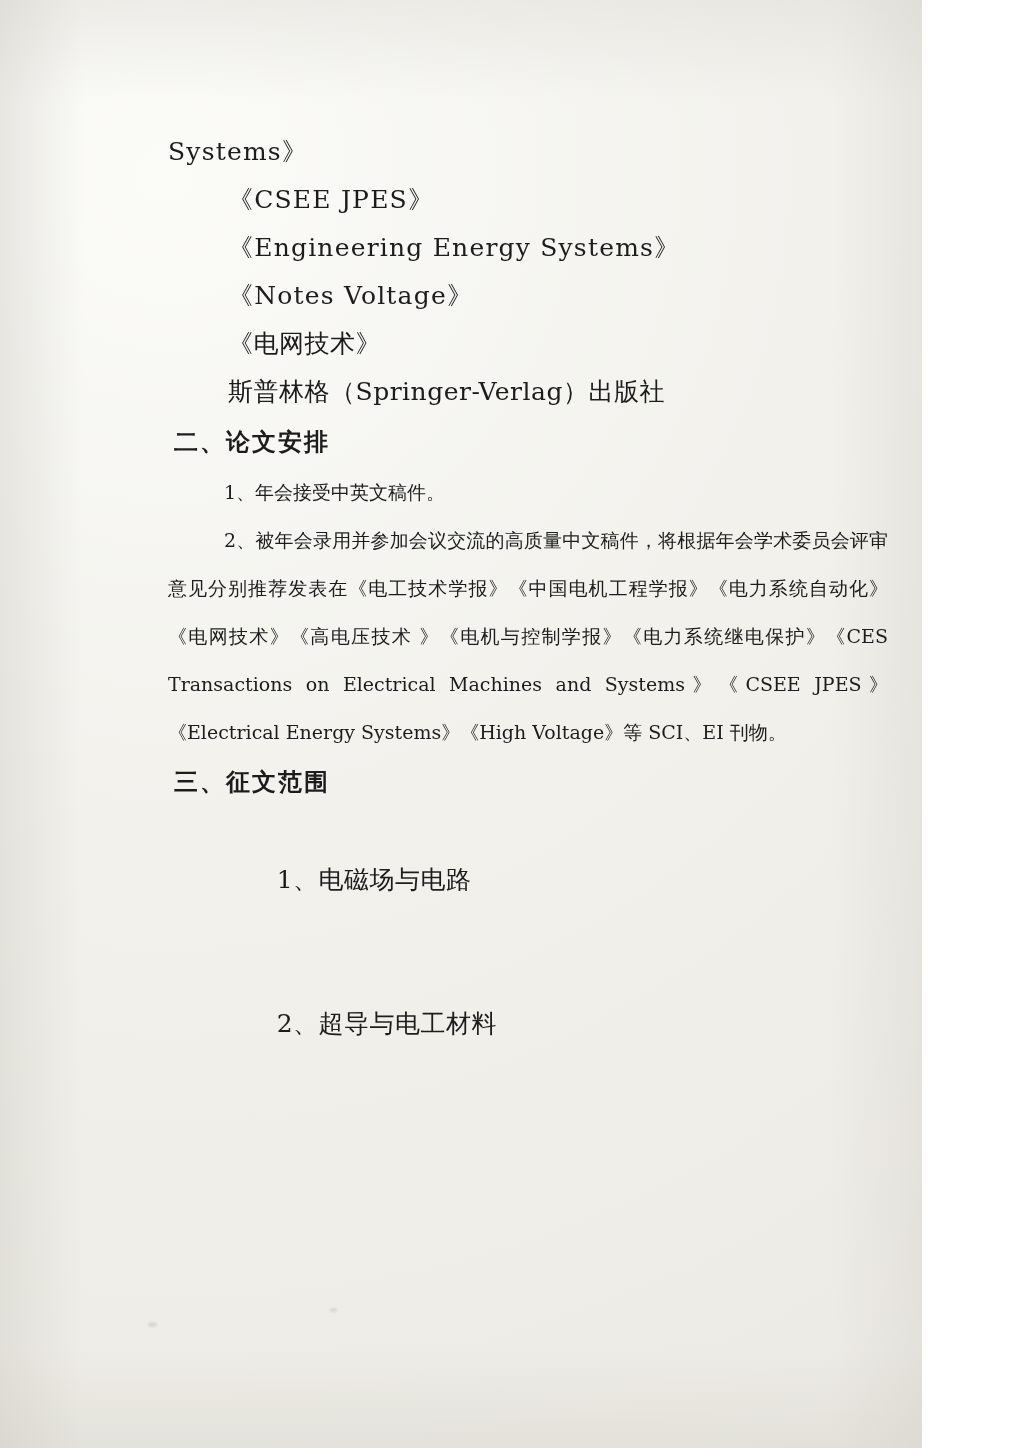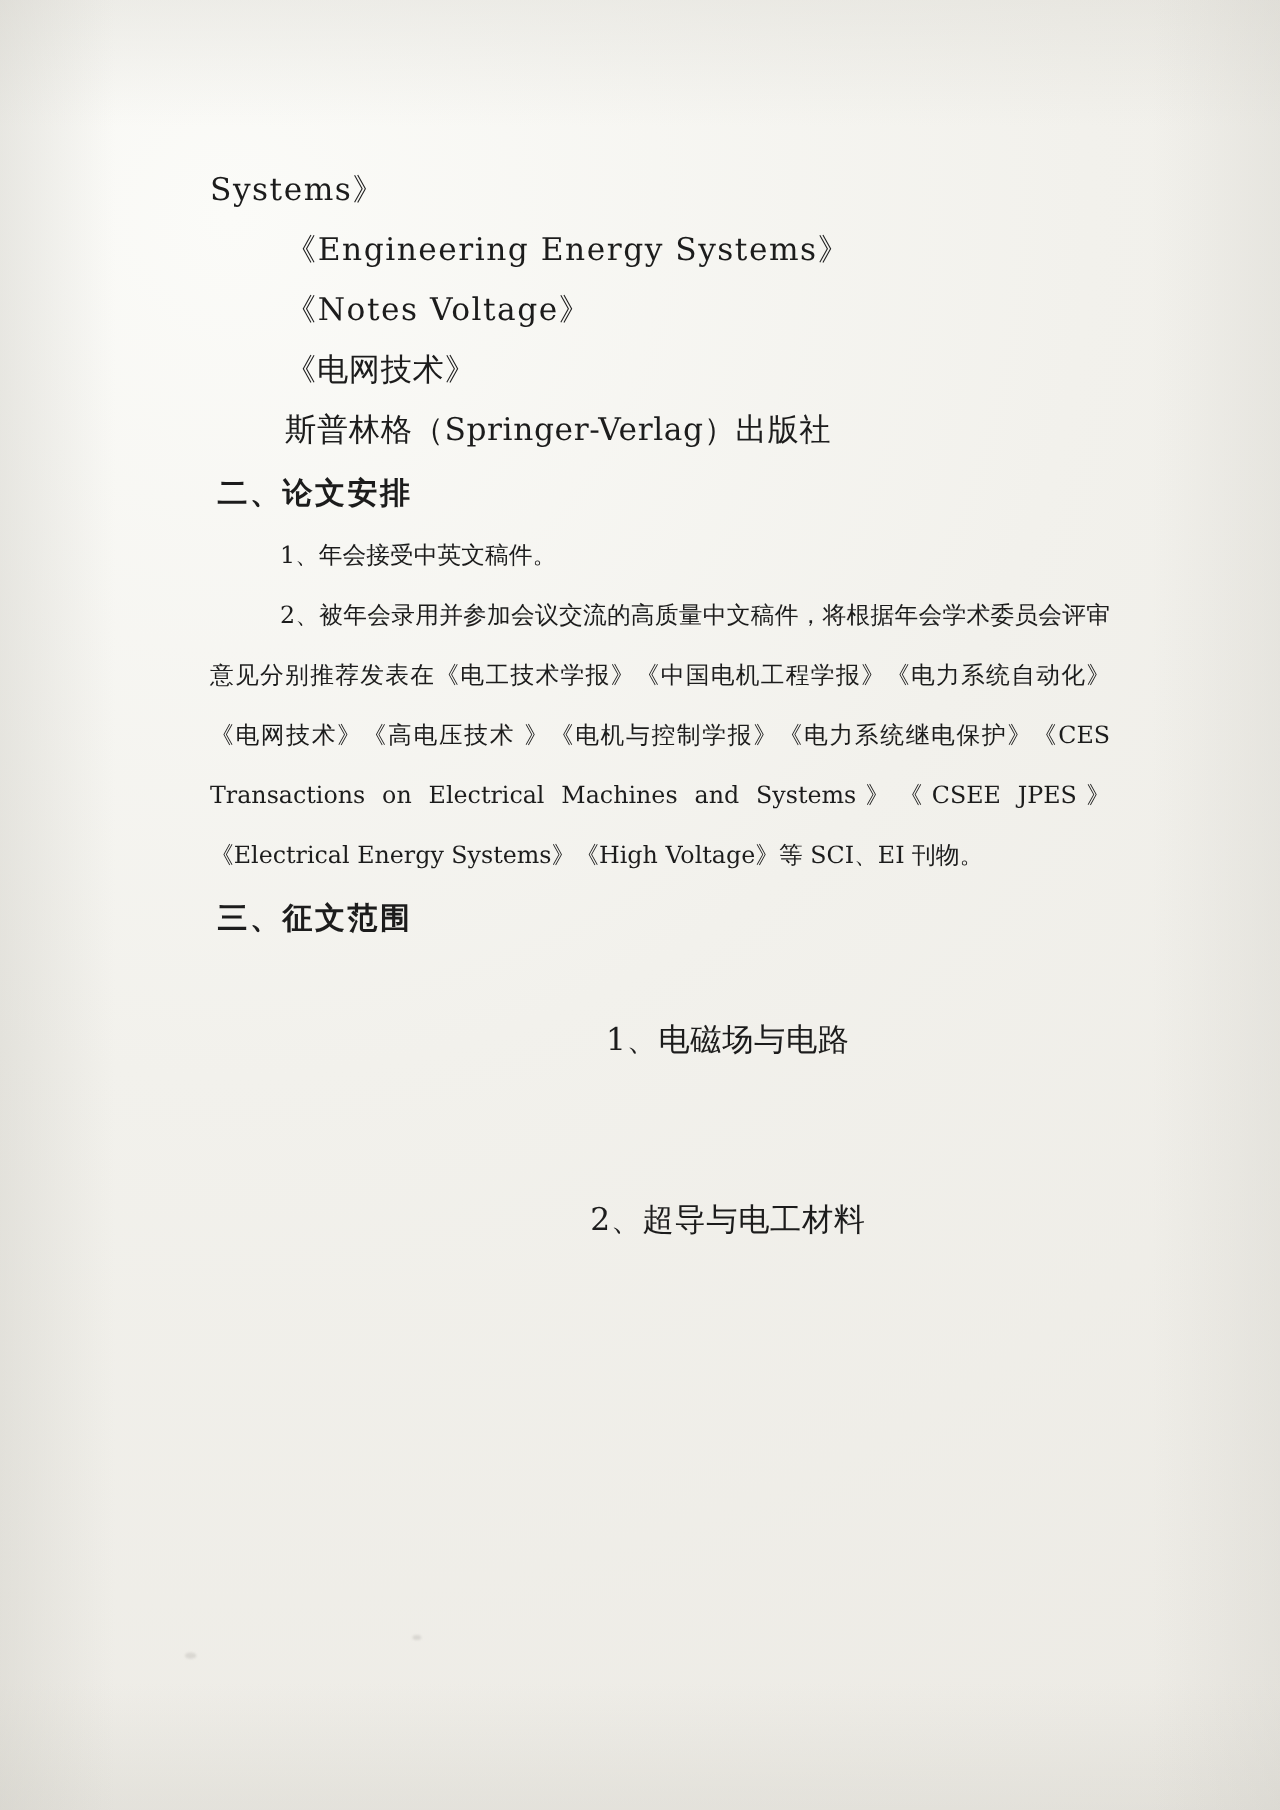--- a/index.html
+++ b/index.html
@@ -8,21 +8,21 @@
   }
   body {
     width: 1024px;
     height: 1448px;
     background: #ffffff;
     font-family: "DejaVu Serif", serif;
     overflow: hidden;
   }
   .page {
     position: relative;
-    width: 1024px;
+    width: 922px;
     height: 1448px;
     background: #f3f2ee;
     background-image:
       radial-gradient(circle at 18% 12%, #fbfbf8 0%, #f2f1ec 45%, #eceae4 100%);
     box-sizing: border-box;
   }
   
   .page:before {
     content: "";
     position: absolute;
@@ -43,21 +43,21 @@
     font-size: 25px;
     line-height: 48px;
     letter-spacing: 0.5px;
     white-space: pre-wrap;
   }
   .mono-ish {
     font-family: "DejaVu Serif", serif;
     letter-spacing: 1.2px;
   }
   .indent1 { padding-left: 60px; }
-  .indent-num { padding-left: 58px; text-align: center; }
+  .indent-num { padding-left: 58px; }
   .heading {
     font-weight: bold;
     font-size: 24px;
     letter-spacing: 2px;
     padding-left: 6px;
     line-height: 52px;
   }
   .para {
     text-align: justify;
     text-justify: inter-ideograph;
@@ -78,20 +78,21 @@
 
 <div class="page">
 
   <div class="smudge" style="left:148px; top:1322px; width:9px; height:5px;"></div>
   <div class="smudge" style="left:330px; top:1308px; width:7px; height:4px;"></div>
 
   <div class="content">
 
     <div class="line mono-ish">Systems》</div>
 
+    <div class="line mono-ish indent1">《CSEE JPES》</div>
     <div class="line mono-ish indent1">《Engineering Energy Systems》</div>
     <div class="line mono-ish indent1">《Notes Voltage》</div>
     <div class="line indent1">《电网技术》</div>
     <div class="line indent1">斯普林格（Springer-Verlag）出版社</div>
 
     <div class="line heading">二、论文安排</div>
 
     <div class="para">
       <span class="first"></span><span>1、</span><span>年会接受中英文稿件。</span>
     </div>

